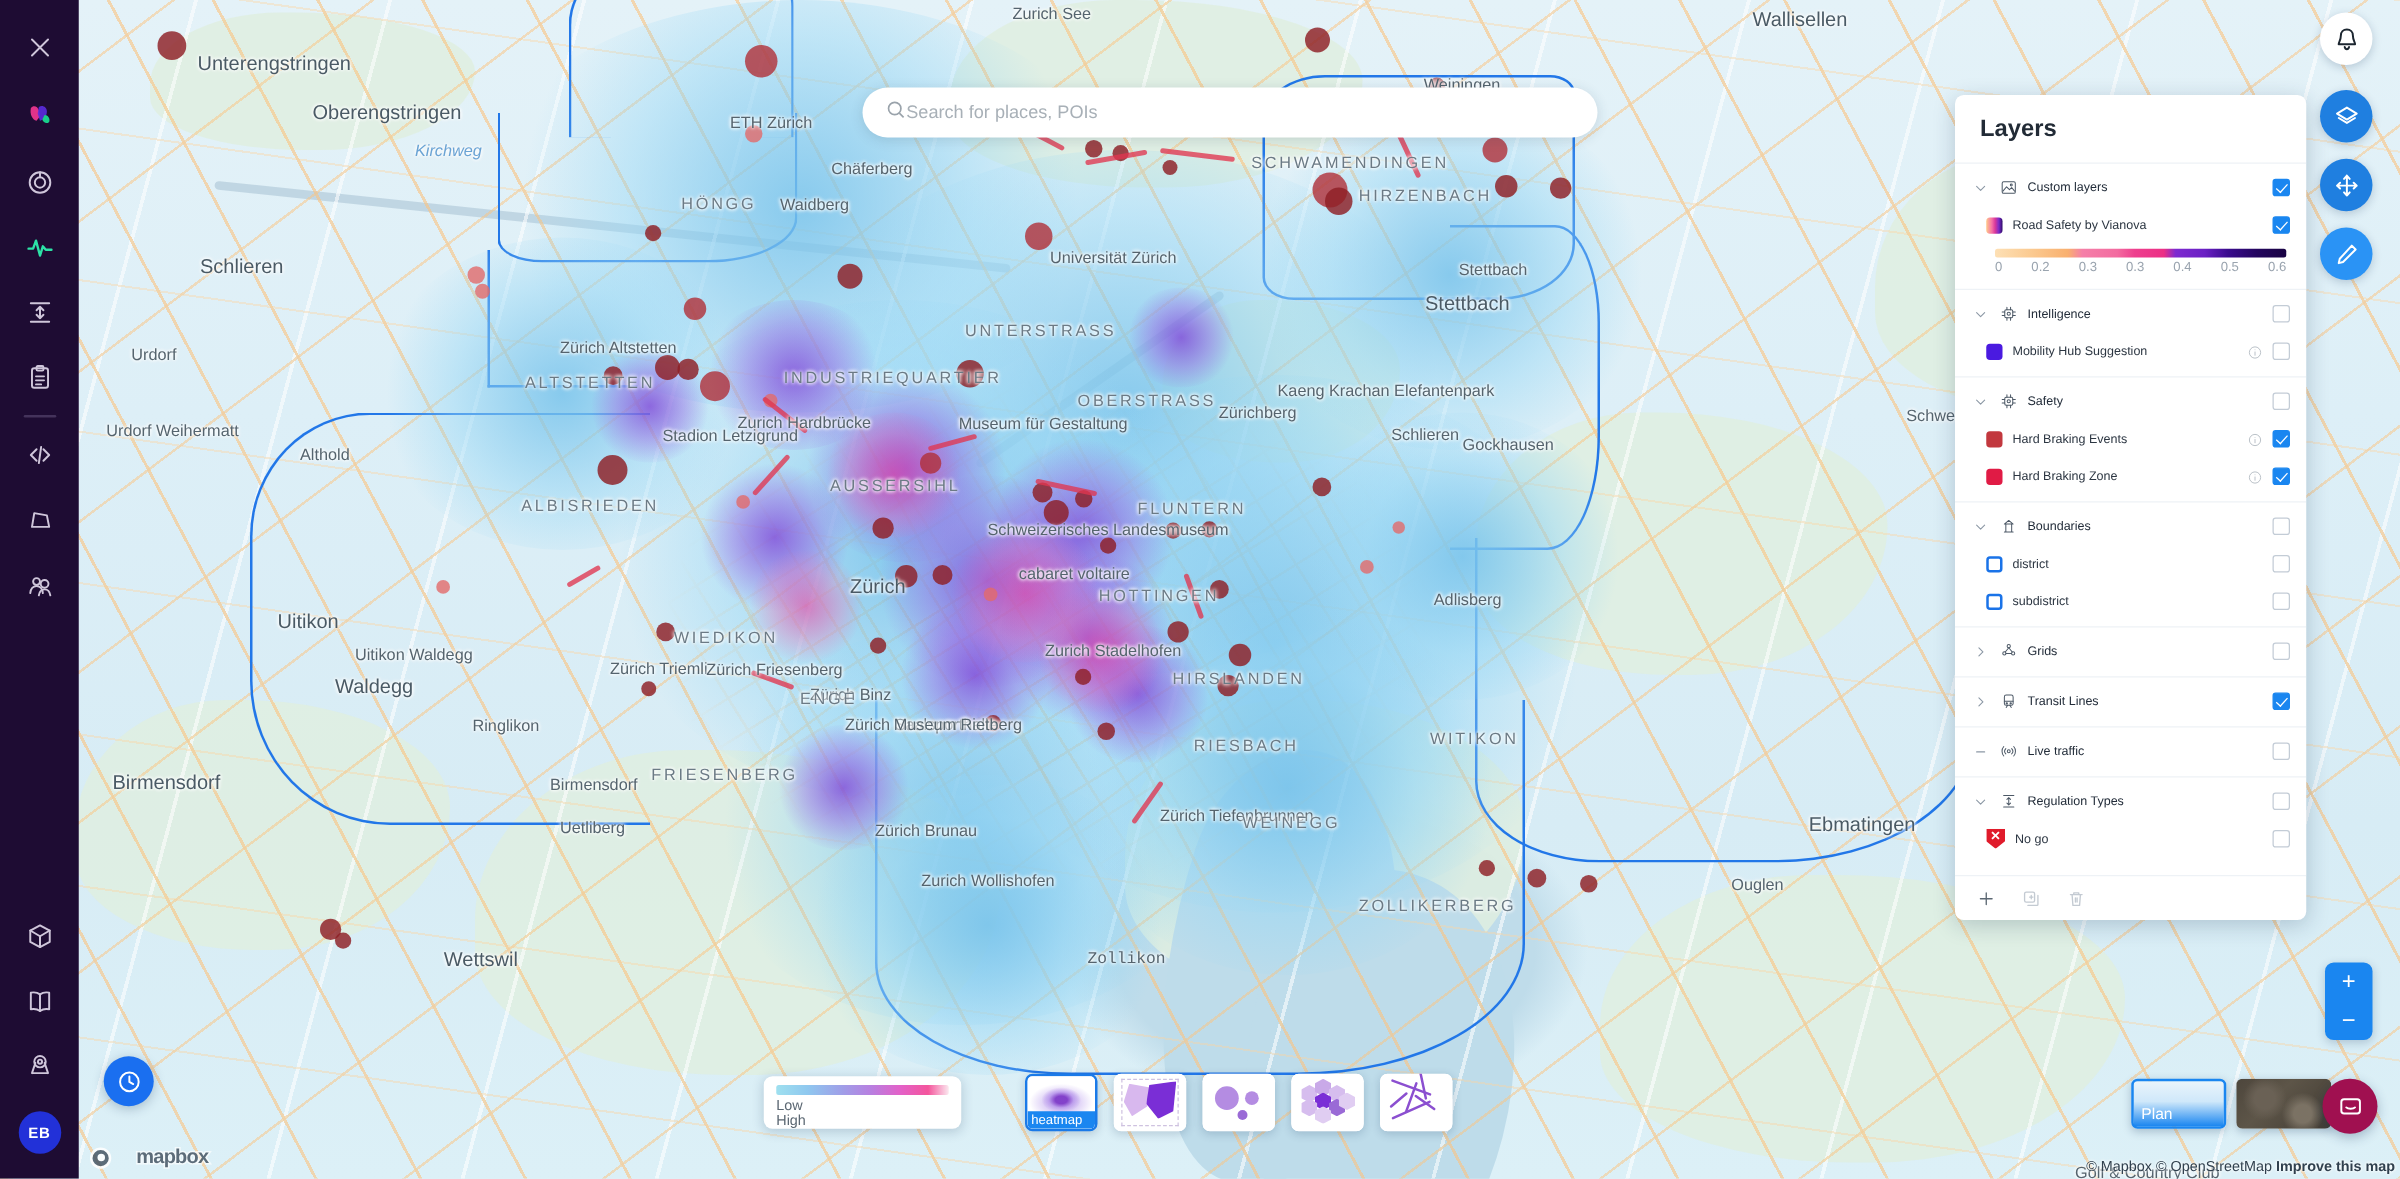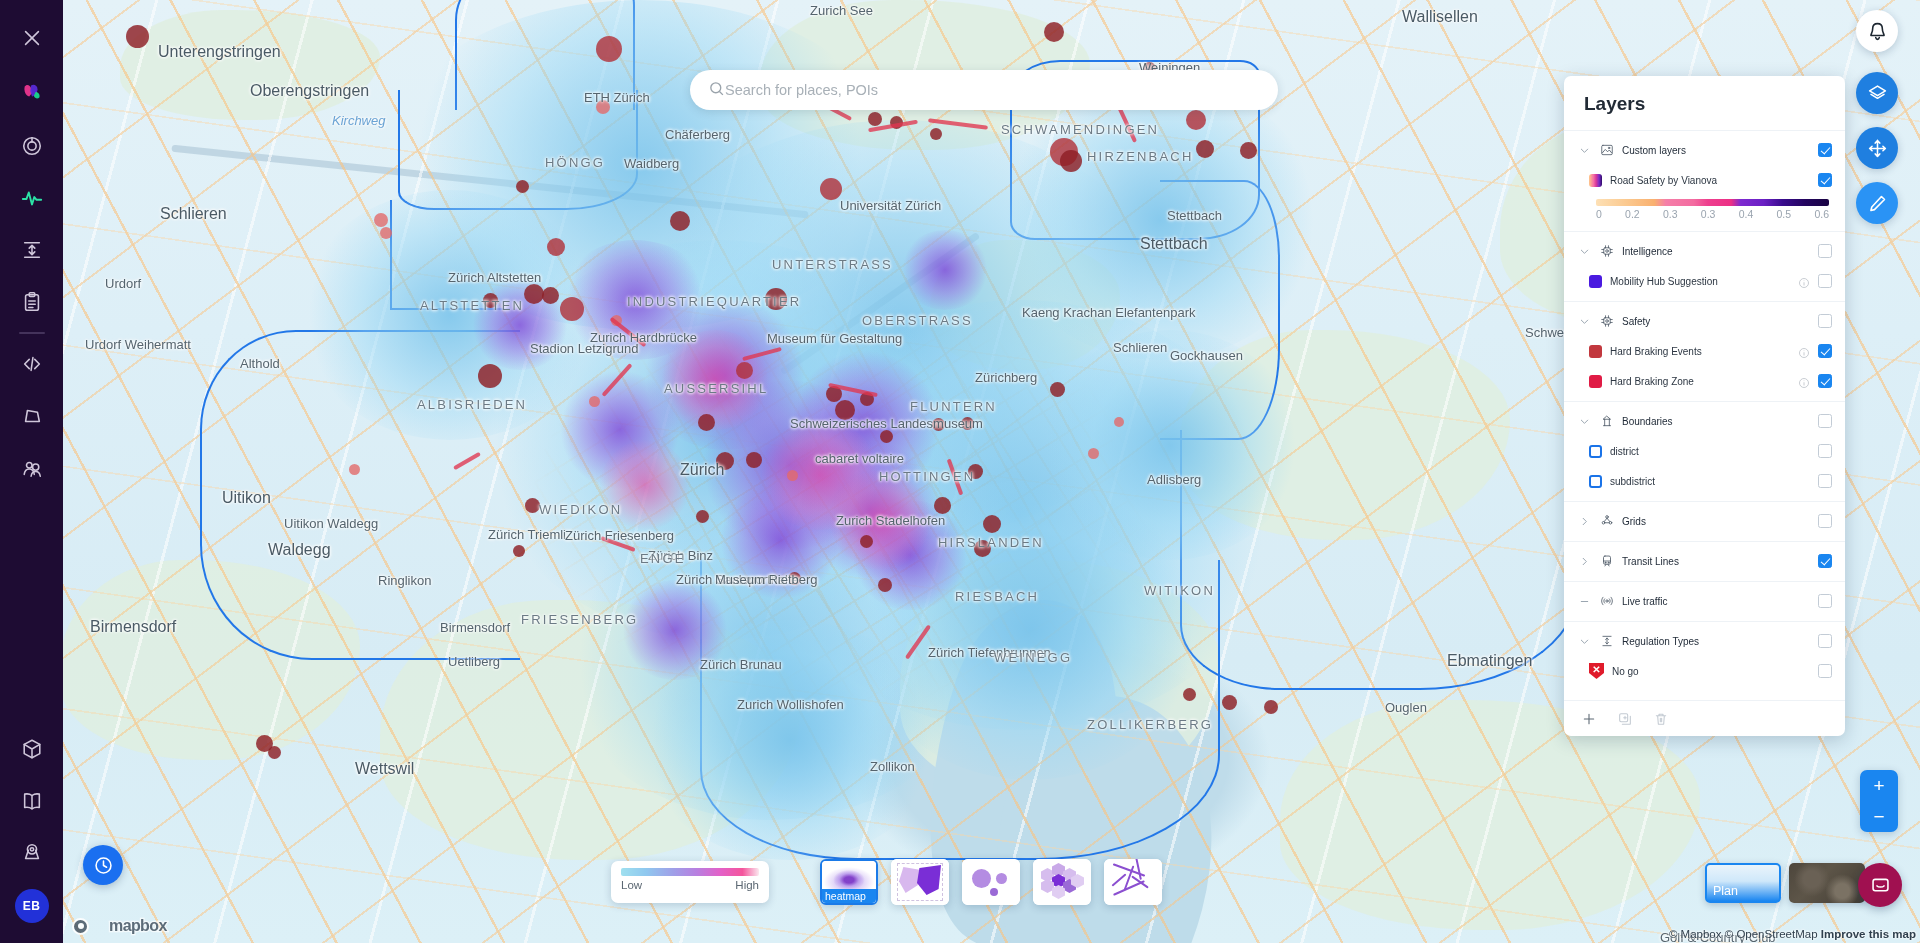--- a/index.html
+++ b/index.html
@@ -252,21 +252,21 @@
   
   #legend-card{
     position:absolute; left:611px; bottom:40px; width:158px; height:42px;
     background:#fff;border-radius:7px;box-shadow:0 2px 9px rgba(20,50,90,.2);
     padding:7px 10px 5px 10px; z-index:34;
   }
   #legend-card .lgrad{
     height:8px;border-radius:2px;
     background:linear-gradient(90deg,#9fe0ef 0%,#8fc8ef 18%,#9f9fe8 38%,#b87fe0 55%,#e361c8 72%,#f4559c 88%,#fbe8ef 100%);
   }
-  #legend-card .lrow2{ display:flex;justify-content:space-between;margin-top:3px; }
+  #legend-card .lrow2{ display:flex;justify-content:space-between;margin-top:3px;flex-direction:column; }
   #legend-card .lrow2 span{ font-size:11.5px;color:#5b6772; }
 
   #style-tiles{ position:absolute; left:820px; bottom:38px; display:flex; gap:13px; z-index:34; }
   .vtile{
     width:58px;height:46px;border-radius:6px;background:#fff;position:relative;overflow:hidden;
     box-shadow:0 2px 8px rgba(20,50,90,.2); cursor:pointer;
   }
   .vtile.active{ border:2.5px solid #1a7ae8; }
   .vtile .vlbl{
     position:absolute;left:0;right:0;bottom:0;background:#1a86f0;color:#fff;
@@ -432,21 +432,21 @@
       <div class="maplabel spread" style="left: 1087px; top: 149px;">HIRZENBACH</div>
       <div class="maplabel " style="left: 665px; top: 127px;">Chäferberg</div>
       <div class="maplabel " style="left: 624px; top: 156px;">Waidberg</div>
       <div class="maplabel " style="left: 584px; top: 90px;">ETH Zürich</div>
       <div class="maplabel spread" style="left: 545px; top: 155px;">HÖNGG</div>
       <div class="maplabel " style="left: 840px; top: 198px;">Universität Zürich</div>
       <div class="maplabel " style="left: 1167px; top: 208px;">Stettbach</div>
       <div class="maplabel big" style="left: 1140px; top: 235px;">Stettbach</div>
       <div class="maplabel spread" style="left: 772px; top: 257px;">UNTERSTRASS</div>
       <div class="maplabel spread" style="left: 862px; top: 313px;">OBERSTRASS</div>
-      <div class="maplabel " style="left: 975px; top: 322px; margin-top: 48px;">Zürichberg</div>
+      <div class="maplabel " style="left: 975px; top: 322px;">Zürichberg</div>
       <div class="maplabel " style="left: 1022px; top: 305px;">Kaeng Krachan Elefantenpark</div>
       <div class="maplabel " style="left: 1113px; top: 340px;">Schlieren</div>
       <div class="maplabel " style="left: 1525px; top: 325px;">Schwerze</div>
       <div class="maplabel " style="left: 1170px; top: 348px;">Gockhausen</div>
       <div class="maplabel " style="left: 448px; top: 270px;">Zürich Altstetten</div>
       <div class="maplabel spread" style="left: 420px; top: 298px;">ALTSTETTEN</div>
       <div class="maplabel spread" style="left: 627px; top: 294px;">INDUSTRIEQUARTIER</div>
       <div class="maplabel " style="left: 590px; top: 330px;">Zurich Hardbrücke</div>
       <div class="maplabel " style="left: 530px; top: 341px;">Stadion Letzigrund</div>
       <div class="maplabel " style="left: 767px; top: 331px;">Museum für Gestaltung</div>
@@ -480,21 +480,21 @@
       <div class="maplabel " style="left: 700px; top: 657px;">Zürich Brunau</div>
       <div class="maplabel " style="left: 928px; top: 645px;">Zürich Tiefenbrunnen</div>
       <div class="maplabel spread" style="left: 994px; top: 650px;">WEINEGG</div>
       <div class="maplabel " style="left: 440px; top: 620px;">Birmensdorf</div>
       <div class="maplabel big" style="left: 90px; top: 618px;">Birmensdorf</div>
       <div class="maplabel spread" style="left: 1144px; top: 583px;">WITIKON</div>
       <div class="maplabel big" style="left: 1447px; top: 652px;">Ebmatingen</div>
       <div class="maplabel " style="left: 737px; top: 697px;">Zurich Wollishofen</div>
       <div class="maplabel spread" style="left: 1087px; top: 717px;">ZOLLIKERBERG</div>
       <div class="maplabel " style="left: 1385px; top: 700px;">Ouglen</div>
-      <div class="maplabel " style="left: 870px; top: 759px;">Zollikon</div>
+      <div class="maplabel " style="left: 870px; top: 759px; font-family: Liberation Mono, monospace;">Zollikon</div>
       <div class="maplabel big" style="left: 355px; top: 760px;">Wettswil</div>
       <div class="maplabel " style="left: 1660px; top: 930px;">Golf &amp; Country Club</div>
     </div>
 </div>
 
 <nav id="left-rail">
   <div class="rail-icon" style="margin-top:18px;">
     <svg viewBox="0 0 24 24">
         <path d="M5 5 L19 19 M19 5 L5 19"></path>
       </svg>

